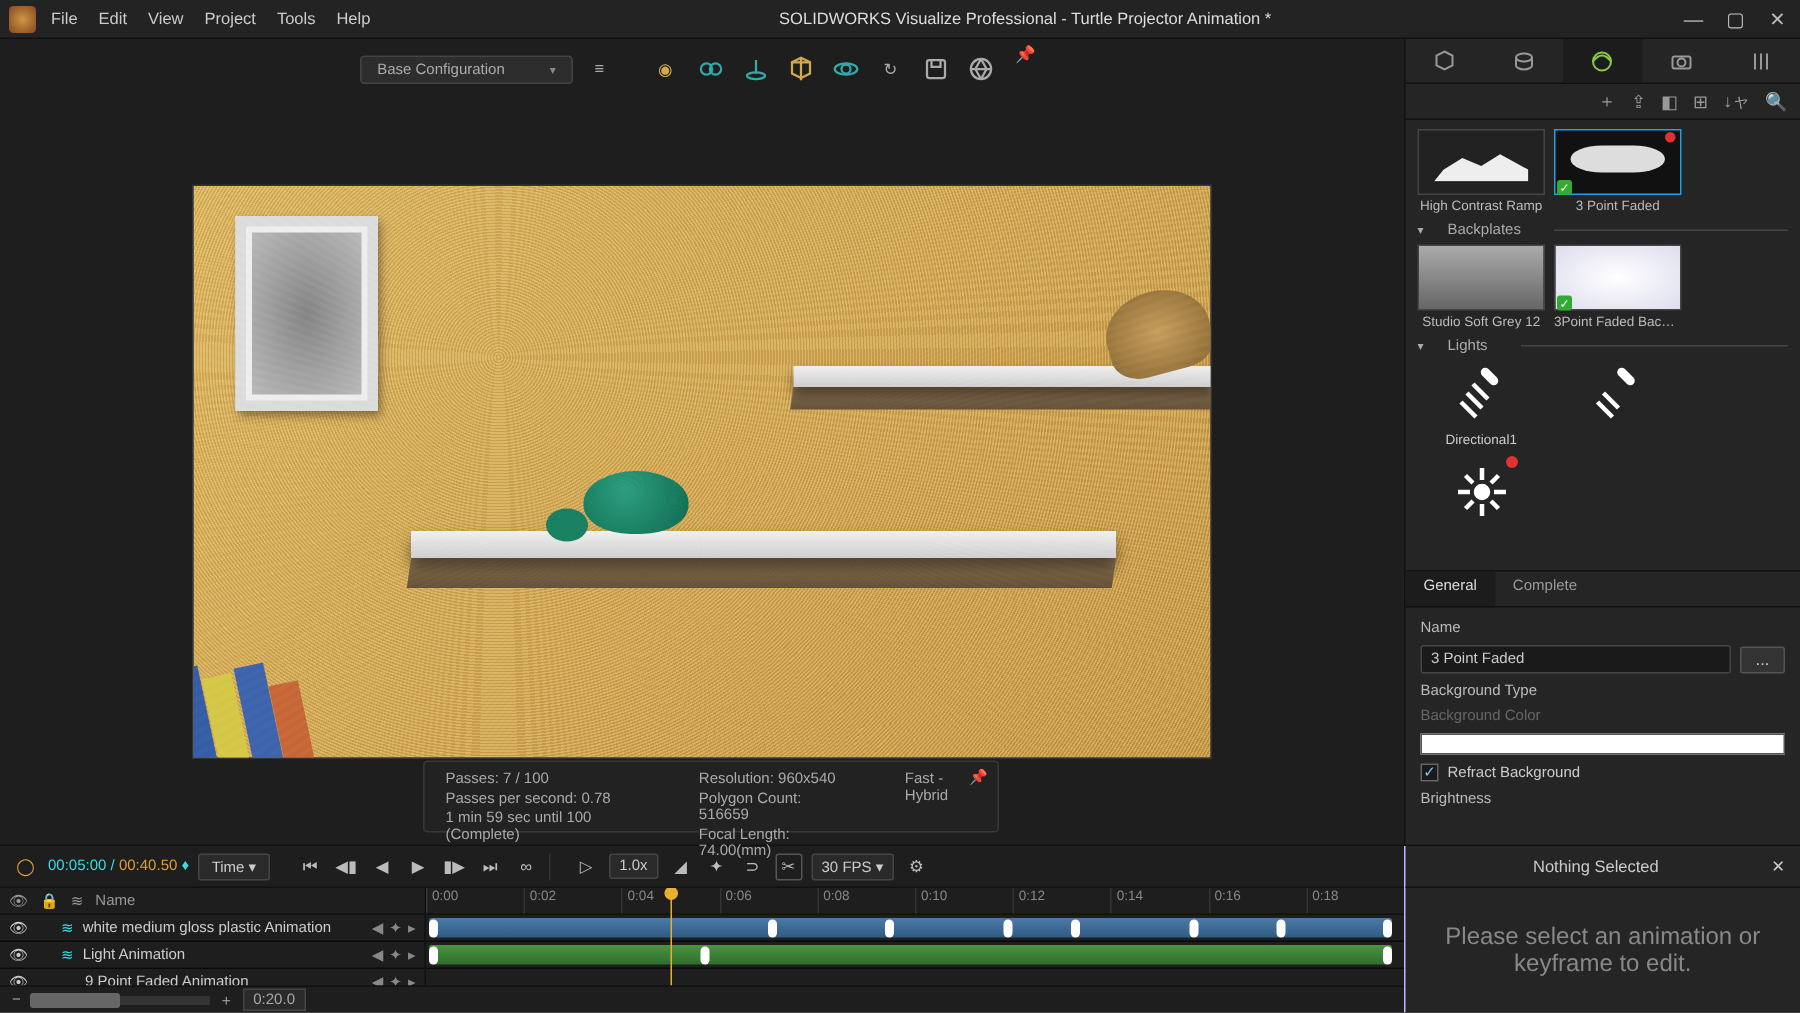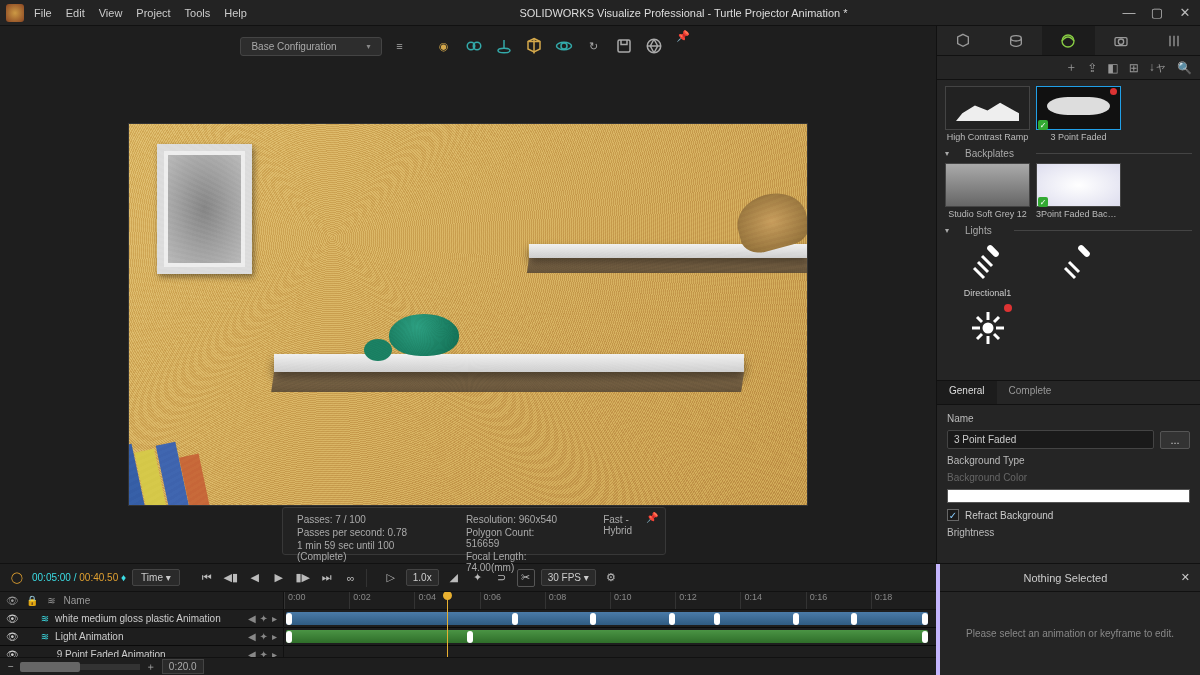--- a/index.html
+++ b/index.html
@@ -100,23 +100,23 @@
 .tl-lane{height:18px;position:relative;border-bottom:1px solid #0a0a0a;}
 .bar{position:absolute;top:2px;bottom:2px;border-radius:2px;}
 .bar.blue{background:linear-gradient(#4a7ba8,#2f5b82);left:2px;right:8px;}
 .bar.green{background:linear-gradient(#4a9444,#2f6e2a);left:2px;right:8px;}
 .kf{position:absolute;top:3px;width:6px;height:12px;background:#fff;border-radius:3px;}
 .playhead{position:absolute;top:0;bottom:0;width:1px;background:#e8b030;}
 .playhead::before{content:"";position:absolute;top:-1px;left:-4px;width:9px;height:9px;background:#e8b030;border-radius:50%;}
 .tl-zoom{height:18px;display:flex;align-items:center;gap:6px;padding:0 8px;border-top:1px solid #111;font-size:10px;color:#aaa;}
 .tl-zoom .zbar{flex:0 0 120px;height:6px;background:#333;position:relative;}
 .tl-zoom .zbar::before{content:"";position:absolute;left:0;top:-2px;bottom:-2px;width:60px;background:#666;border-radius:2px;}
-.tl-right{width:264px;background:#252525;border-left:4px solid #c4b5fd;display:flex;flex-direction:column;}
+.tl-right{width:264px;background:#252525;border-left:1px solid #c4b5fd;display:flex;flex-direction:column;}
 .tl-right-hdr{height:28px;display:flex;align-items:center;justify-content:space-between;padding:0 10px;border-bottom:1px solid #111;font-size:11px;}
-.tl-right-body{flex:1;display:flex;align-items:center;justify-content:center;color:#888;font-size:10px;padding:0 20px;text-align:center;}
+.tl-right-body{flex:1;display:flex;align-items:center;justify-content:center;color:#888;font-size:16px;padding:0 20px;text-align:center;}
 </style>
 </head>
 <body>
 
 <div class="titlebar">
   <div class="logo"></div>
   <div class="menu">
     <span>File</span>
     <span>Edit</span>
     <span>View</span>

